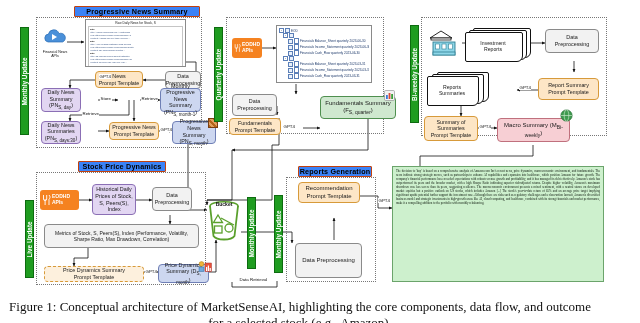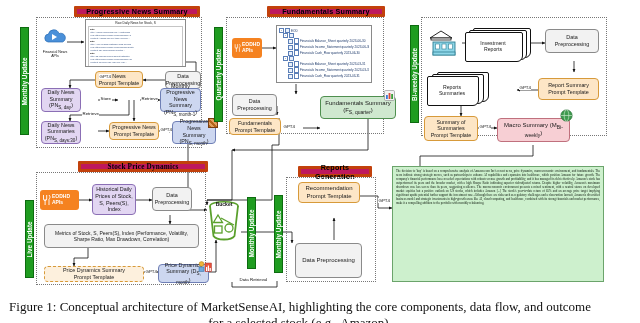--- a/index.html
+++ b/index.html
@@ -1,21 +1,21 @@
 <!DOCTYPE html>
 <html><head>
 <meta charset="utf-8">
 <style>
   html,body{margin:0;padding:0;background:#ffffff;}
   body{width:640px;height:323px;position:relative;overflow:hidden;
        font-family:"Liberation Sans",sans-serif;color:#1a1a1a;}
   #canvas{position:absolute;left:0;top:0;width:640px;height:323px;}
   .abs{position:absolute;box-sizing:border-box;}
   
-  .banner{background:#be185d;border:3px solid #c2410c;color:#000;
+  .banner{background:#3b82f6;border:1px solid #c2410c;color:#000;
           font-weight:bold;text-align:center;display:flex;align-items:center;
           justify-content:center;font-size:7.2px;letter-spacing:.2px;border-radius:1px;}
   
   .frame{border:1px dashed #777;background:transparent;}
   .frame.dot{border-style:dotted;}
   
   .vtab{background:#1f9c20;border:1px solid #0d6b10;color:#fff;font-weight:bold;
         font-size:6.4px;display:flex;align-items:center;justify-content:center;}
   .vtab span{transform:rotate(-90deg);white-space:nowrap;}
   
@@ -191,21 +191,20 @@
   </div>
   <div class="abs" style="left:208px;top:118px;width:10px;height:10px;background:
        repeating-linear-gradient(45deg,#b5651d 0 2px,#e0a060 2px 4px);border:.5px solid #7a3f10;"></div>
 
   <div class="elabel" style="left:99px;top:74px;">GPT4</div>
   <div class="elabel" style="left:100px;top:96px;">Store</div>
   <div class="elabel" style="left:141px;top:96px;">Retrieve</div>
   <div class="elabel" style="left:82px;top:111px;">Retrieve</div>
   <div class="elabel" style="left:160px;top:127px;">GPT4</div>
 
-  <div class="abs banner" style="left:267px;top:6px;width:118px;height:11px;">Fundamentals Summary</div>
   <div class="abs frame dot" style="left:226px;top:17px;width:158px;height:117px;"></div>
   <div class="abs vtab" style="left:214px;top:27px;width:9px;height:95px;">
     <span>Quarterly Update</span>
   </div>
 
   <div class="abs api orange" style="left:232px;top:38px;width:30px;height:20px;">
     <svg width="9" height="12" viewBox="0 0 9 12">
       <path d="M1.5 1 v4 a1.6 1.6 0 0 0 3.2 0 V1" stroke="#fff" stroke-width=".9" fill="none"></path>
       <line x1="3.1" y1="5" x2="3.1" y2="11" stroke="#fff" stroke-width=".9"></line>
       <path d="M7 1 c1.4 1.4 1.4 3 0 4.2 V11" stroke="#fff" stroke-width=".9" fill="none"></path>
@@ -327,21 +326,21 @@
   <div class="abs" style="left:560px;top:108px;width:13px;height:13px;">
     <svg width="13" height="13" viewBox="0 0 13 13">
       <circle cx="6.5" cy="6.5" r="5.6" fill="#3f9b4f" stroke="#1f6b2f" stroke-width=".7"></circle>
       <ellipse cx="6.5" cy="6.5" rx="2.3" ry="5.6" fill="none" stroke="#d8f0d8" stroke-width=".6"></ellipse>
       <line x1="1" y1="6.5" x2="12" y2="6.5" stroke="#d8f0d8" stroke-width=".6"></line>
     </svg>
   </div>
   <div class="elabel" style="left:519px;top:85px;">GPT4</div>
   <div class="elabel" style="left:479px;top:124px;">GPT4</div>
 
-  <div class="abs banner" style="left:78px;top:161px;width:130px;height:11px;font-family:Liberation Serif, serif;">Stock Price Dynamics</div>
+  <div class="abs banner" style="left:78px;top:161px;width:88px;height:11px;">Stock Price Dynamics</div>
   <div class="abs frame dot" style="left:36px;top:172px;width:170px;height:113px;"></div>
   <div class="abs vtab" style="left:25px;top:200px;width:9px;height:78px;">
     <span>Live Update</span>
   </div>
 
   <div class="abs api orange" style="left:40px;top:190px;width:39px;height:20px;">
     <svg width="9" height="12" viewBox="0 0 9 12">
       <path d="M1.5 1 v4 a1.6 1.6 0 0 0 3.2 0 V1" stroke="#fff" stroke-width=".9" fill="none"></path>
       <line x1="3.1" y1="5" x2="3.1" y2="11" stroke="#fff" stroke-width=".9"></line>
       <path d="M7 1 c1.4 1.4 1.4 3 0 4.2 V11" stroke="#fff" stroke-width=".9" fill="none"></path>

